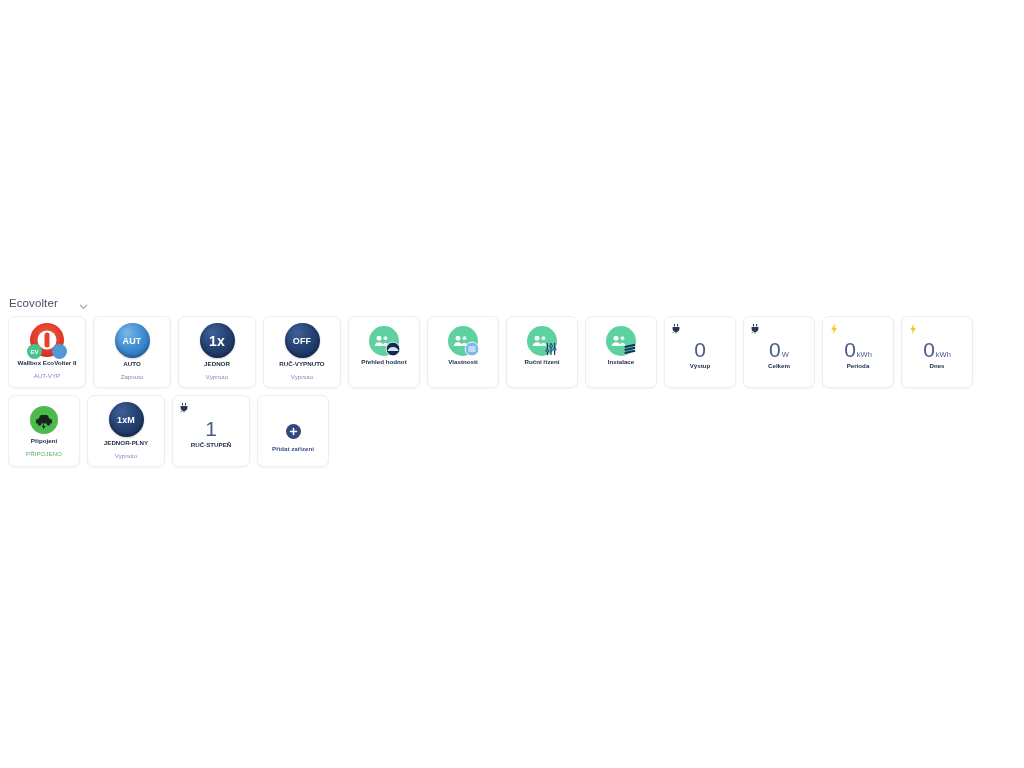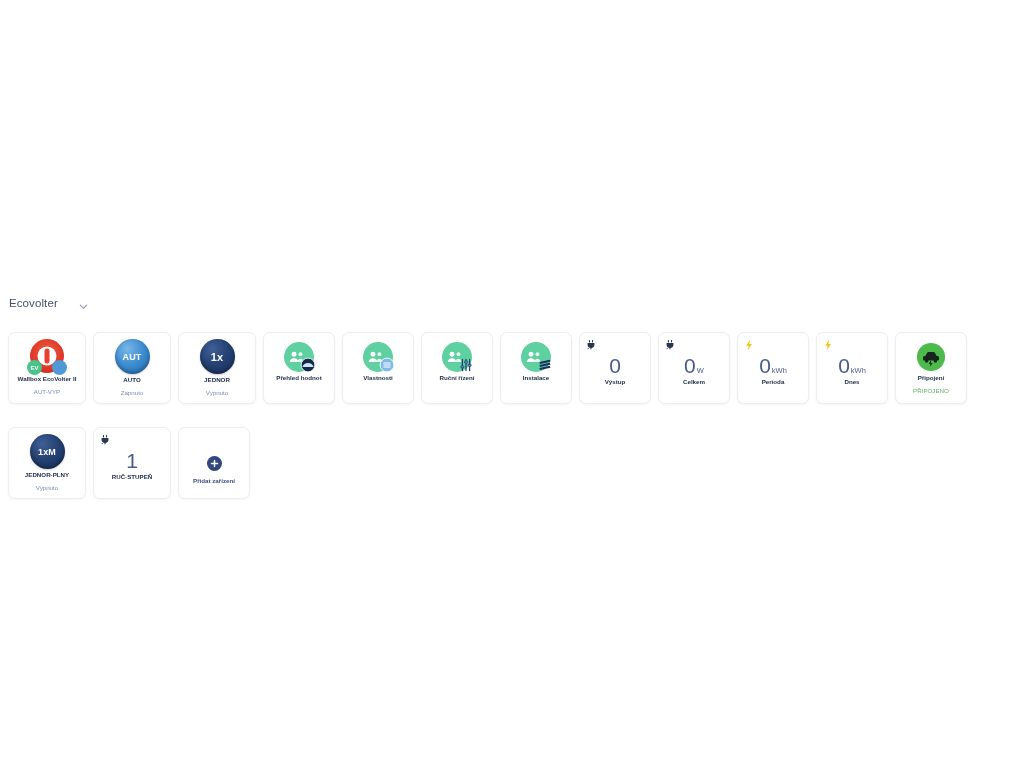--- a/index.html
+++ b/index.html
@@ -50,21 +50,20 @@
     border: 1px solid #eceef3;
     border-radius: 7px;
     box-shadow: 0 1px 2px rgba(24,39,75,.05);
     position: relative;
     display: flex;
     flex-direction: column;
     align-items: center;
     justify-content: flex-start;
     padding-top: 6px;
     overflow: hidden;
-    margin-top: 16px;
   }
   
   .card.w78 { width: 78px; }
   .card.w72 { width: 72px; }
 
   .card-label {
     font-size: 6.2px;
     font-weight: bold;
     color: #23304d;
     text-align: center;
@@ -92,21 +91,21 @@
     align-items: center;
     justify-content: center;
     font-weight: bold;
     color: #ffffff;
     letter-spacing: .2px;
     flex: none;
   }
   .badge.navy {
     background: radial-gradient(circle at 35% 28%, #3f5f97 0%, #254273 45%, #16305e 100%);
     box-shadow: inset 0 -2px 4px rgba(0,0,0,.35), 0 1px 2px rgba(0,0,0,.2);
-    font-size: 11px;
+    font-size: 14px;
   }
   .badge.blue {
     background: radial-gradient(circle at 35% 28%, #7ab6e8 0%, #3f8fd2 45%, #1f6cb4 100%);
     box-shadow: inset 0 -2px 4px rgba(0,0,0,.3), 0 1px 2px rgba(0,0,0,.2);
     font-size: 10.5px;
   }
   .badge.sm  { font-size: 9px; }
 
   
   .gcircle {
@@ -258,20 +257,25 @@
       <div class="card w78">
         <div class="badge blue sm">AUT</div>
         <div class="card-label">AUTO</div>
         <div class="card-sub">Zapnuto</div>
       </div>
       <div class="card w78">
         <div class="badge navy">1x</div>
         <div class="card-label">JEDNOR</div>
         <div class="card-sub">Vypnuto</div>
       </div>
+      <div class="card w78">
+        <div class="badge navy sm">OFF</div>
+        <div class="card-label">RUČ-VYPNUTO</div>
+        <div class="card-sub">Vypnuto</div>
+      </div>
       <div class="card w72">
         <div class="gcircle">
           <svg class="ppl" viewBox="0 0 24 24">
             <g fill="#ffffff">
               <circle cx="8" cy="8.2" r="3.3"></circle>
               <path d="M2.4 18.6c0-3.1 2.5-5.1 5.6-5.1s5.6 2 5.6 5.1z"></path>
               <circle cx="16.6" cy="8.2" r="2.6" opacity=".85"></circle>
               <path d="M12.4 18.6c0-2.6 1.9-4.3 4.2-4.3s4.2 1.7 4.2 4.3z" opacity=".85"></path>
             </g>
           </svg>

